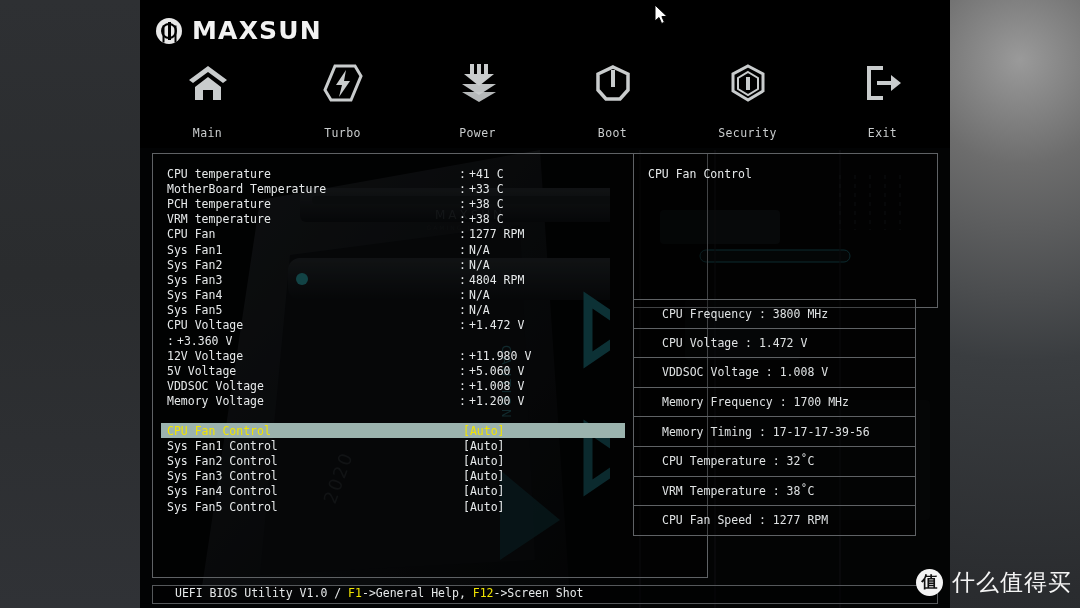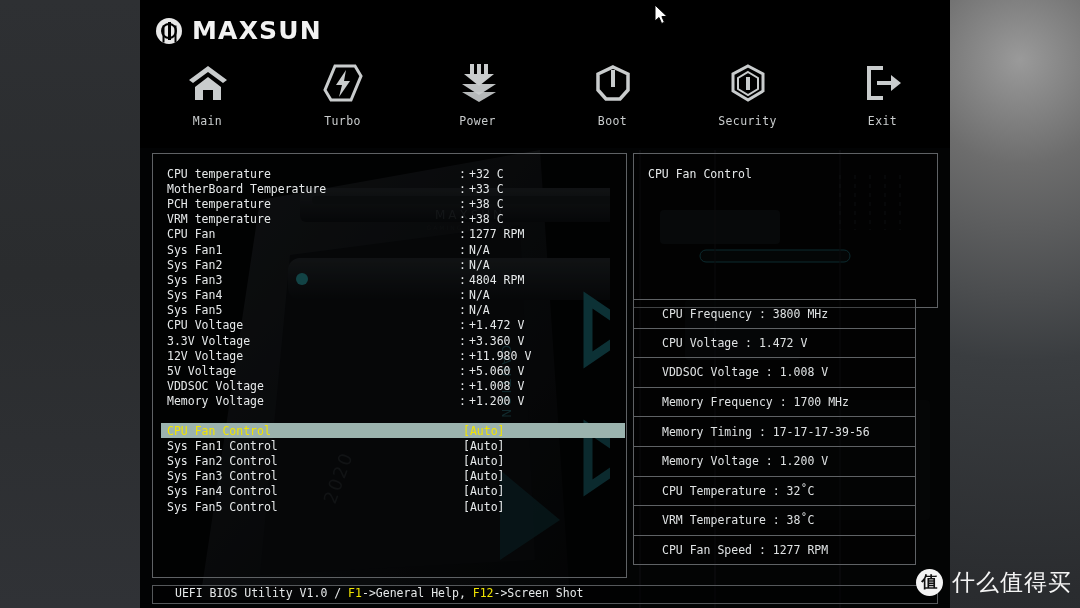--- a/index.html
+++ b/index.html
@@ -41,28 +41,28 @@
   #logo .mark .inner{
     position:absolute;left:5px;top:5px;width:16px;height:16px;border-radius:50%;
     border:2px solid #000;box-sizing:border-box;
   }
   #logo .wordmark{
     color:#f2f2f2;font-family:"DejaVu Sans","Liberation Sans",sans-serif;
     font-size:25px;font-weight:bold;letter-spacing:1.2px;
   }
 
   #nav{position:absolute;left:0;top:62px;width:810px;display:flex;}
-  .nav-item{flex:1;display:flex;flex-direction:column;align-items:center;gap:12px;cursor:pointer;}
+  .nav-item{flex:1;display:flex;flex-direction:column;align-items:center;gap:24px;cursor:pointer;}
   .nav-item .ico{height:40px;display:flex;align-items:flex-end;justify-content:center;}
   .nav-item .ico svg{display:block;}
   .nav-item .lbl{color:#c9cccd;font-size:11.5px;letter-spacing:0.4px;}
 
   
   .panel{position:absolute;border:1px solid #5f6265;background:rgba(0,0,0,0.30);box-sizing:border-box;}
-  #left-panel{left:12px;top:153px;width:475px;height:425px;}
+  #left-panel{left:12px;top:153px;width:556px;height:425px;}
   #right-panel-top{left:493px;top:153px;width:305px;height:155px;}
   #right-list{position:absolute;left:493px;top:299px;width:283px;height:267px;}
 
   
   .mon{position:absolute;left:14px;top:12px;width:458px;}
   .mon-row{height:15.2px;display:flex;align-items:center;color:#e6e9ea;font-size:11.5px;white-space:pre;}
   .mon-row .k{width:292px;}
   .mon-row .c{width:10px;}
   .mon-row .v{}
 
@@ -257,32 +257,32 @@
           </g>
             </svg>
         </span>
         <span class="lbl">Exit</span>
       </div>
     </div>
   </div>
 
   <div class="panel" id="left-panel">
     <div class="mon" id="monitor-rows">
-        <div class="mon-row"><span class="k">CPU temperature</span><span class="c">:</span><span class="v">+32 C</span></div>
+        <div class="mon-row"><span class="k">CPU temperature</span><span class="c">:</span><span class="v">+41 C</span></div>
         <div class="mon-row"><span class="k">MotherBoard Temperature</span><span class="c">:</span><span class="v">+33 C</span></div>
         <div class="mon-row"><span class="k">PCH temperature</span><span class="c">:</span><span class="v">+38 C</span></div>
         <div class="mon-row"><span class="k">VRM temperature</span><span class="c">:</span><span class="v">+38 C</span></div>
         <div class="mon-row"><span class="k">CPU Fan</span><span class="c">:</span><span class="v">1277 RPM</span></div>
         <div class="mon-row"><span class="k">Sys Fan1</span><span class="c">:</span><span class="v">N/A</span></div>
         <div class="mon-row"><span class="k">Sys Fan2</span><span class="c">:</span><span class="v">N/A</span></div>
         <div class="mon-row"><span class="k">Sys Fan3</span><span class="c">:</span><span class="v">4804 RPM</span></div>
         <div class="mon-row"><span class="k">Sys Fan4</span><span class="c">:</span><span class="v">N/A</span></div>
         <div class="mon-row"><span class="k">Sys Fan5</span><span class="c">:</span><span class="v">N/A</span></div>
         <div class="mon-row"><span class="k">CPU Voltage</span><span class="c">:</span><span class="v">+1.472 V</span></div>
-        <div class="mon-row"><span class="k">3.3V Voltage</span><span class="c">:</span><span class="v">+3.360 V</span></div>
+        <div class="mon-row"><span class="c">:</span><span class="v">+3.360 V</span></div>
         <div class="mon-row"><span class="k">12V Voltage</span><span class="c">:</span><span class="v">+11.980 V</span></div>
         <div class="mon-row"><span class="k">5V Voltage</span><span class="c">:</span><span class="v">+5.060 V</span></div>
         <div class="mon-row"><span class="k">VDDSOC Voltage</span><span class="c">:</span><span class="v">+1.008 V</span></div>
         <div class="mon-row"><span class="k">Memory Voltage</span><span class="c">:</span><span class="v">+1.200 V</span></div>
       </div>
     <div class="ctrl" id="control-rows">
         <div class="ctrl-row sel"><span class="k">CPU Fan Control</span><span class="v">[Auto]</span></div>
         <div class="ctrl-row"><span class="k">Sys Fan1 Control</span><span class="v">[Auto]</span></div>
         <div class="ctrl-row"><span class="k">Sys Fan2 Control</span><span class="v">[Auto]</span></div>
         <div class="ctrl-row"><span class="k">Sys Fan3 Control</span><span class="v">[Auto]</span></div>
@@ -305,23 +305,20 @@
       <div class="info-box">
         <span>VDDSOC Voltage : 1.008 V</span>
       </div>
       <div class="info-box">
         <span>Memory Frequency : 1700 MHz</span>
       </div>
       <div class="info-box">
         <span>Memory Timing : 17-17-17-39-56</span>
       </div>
       <div class="info-box">
-        <span>Memory Voltage : 1.200 V</span>
-      </div>
-      <div class="info-box">
         <span>CPU Temperature : 32˚C</span>
       </div>
       <div class="info-box">
         <span>VRM Temperature : 38˚C</span>
       </div>
       <div class="info-box">
         <span>CPU Fan Speed : 1277 RPM</span>
       </div>
     </div>
 

